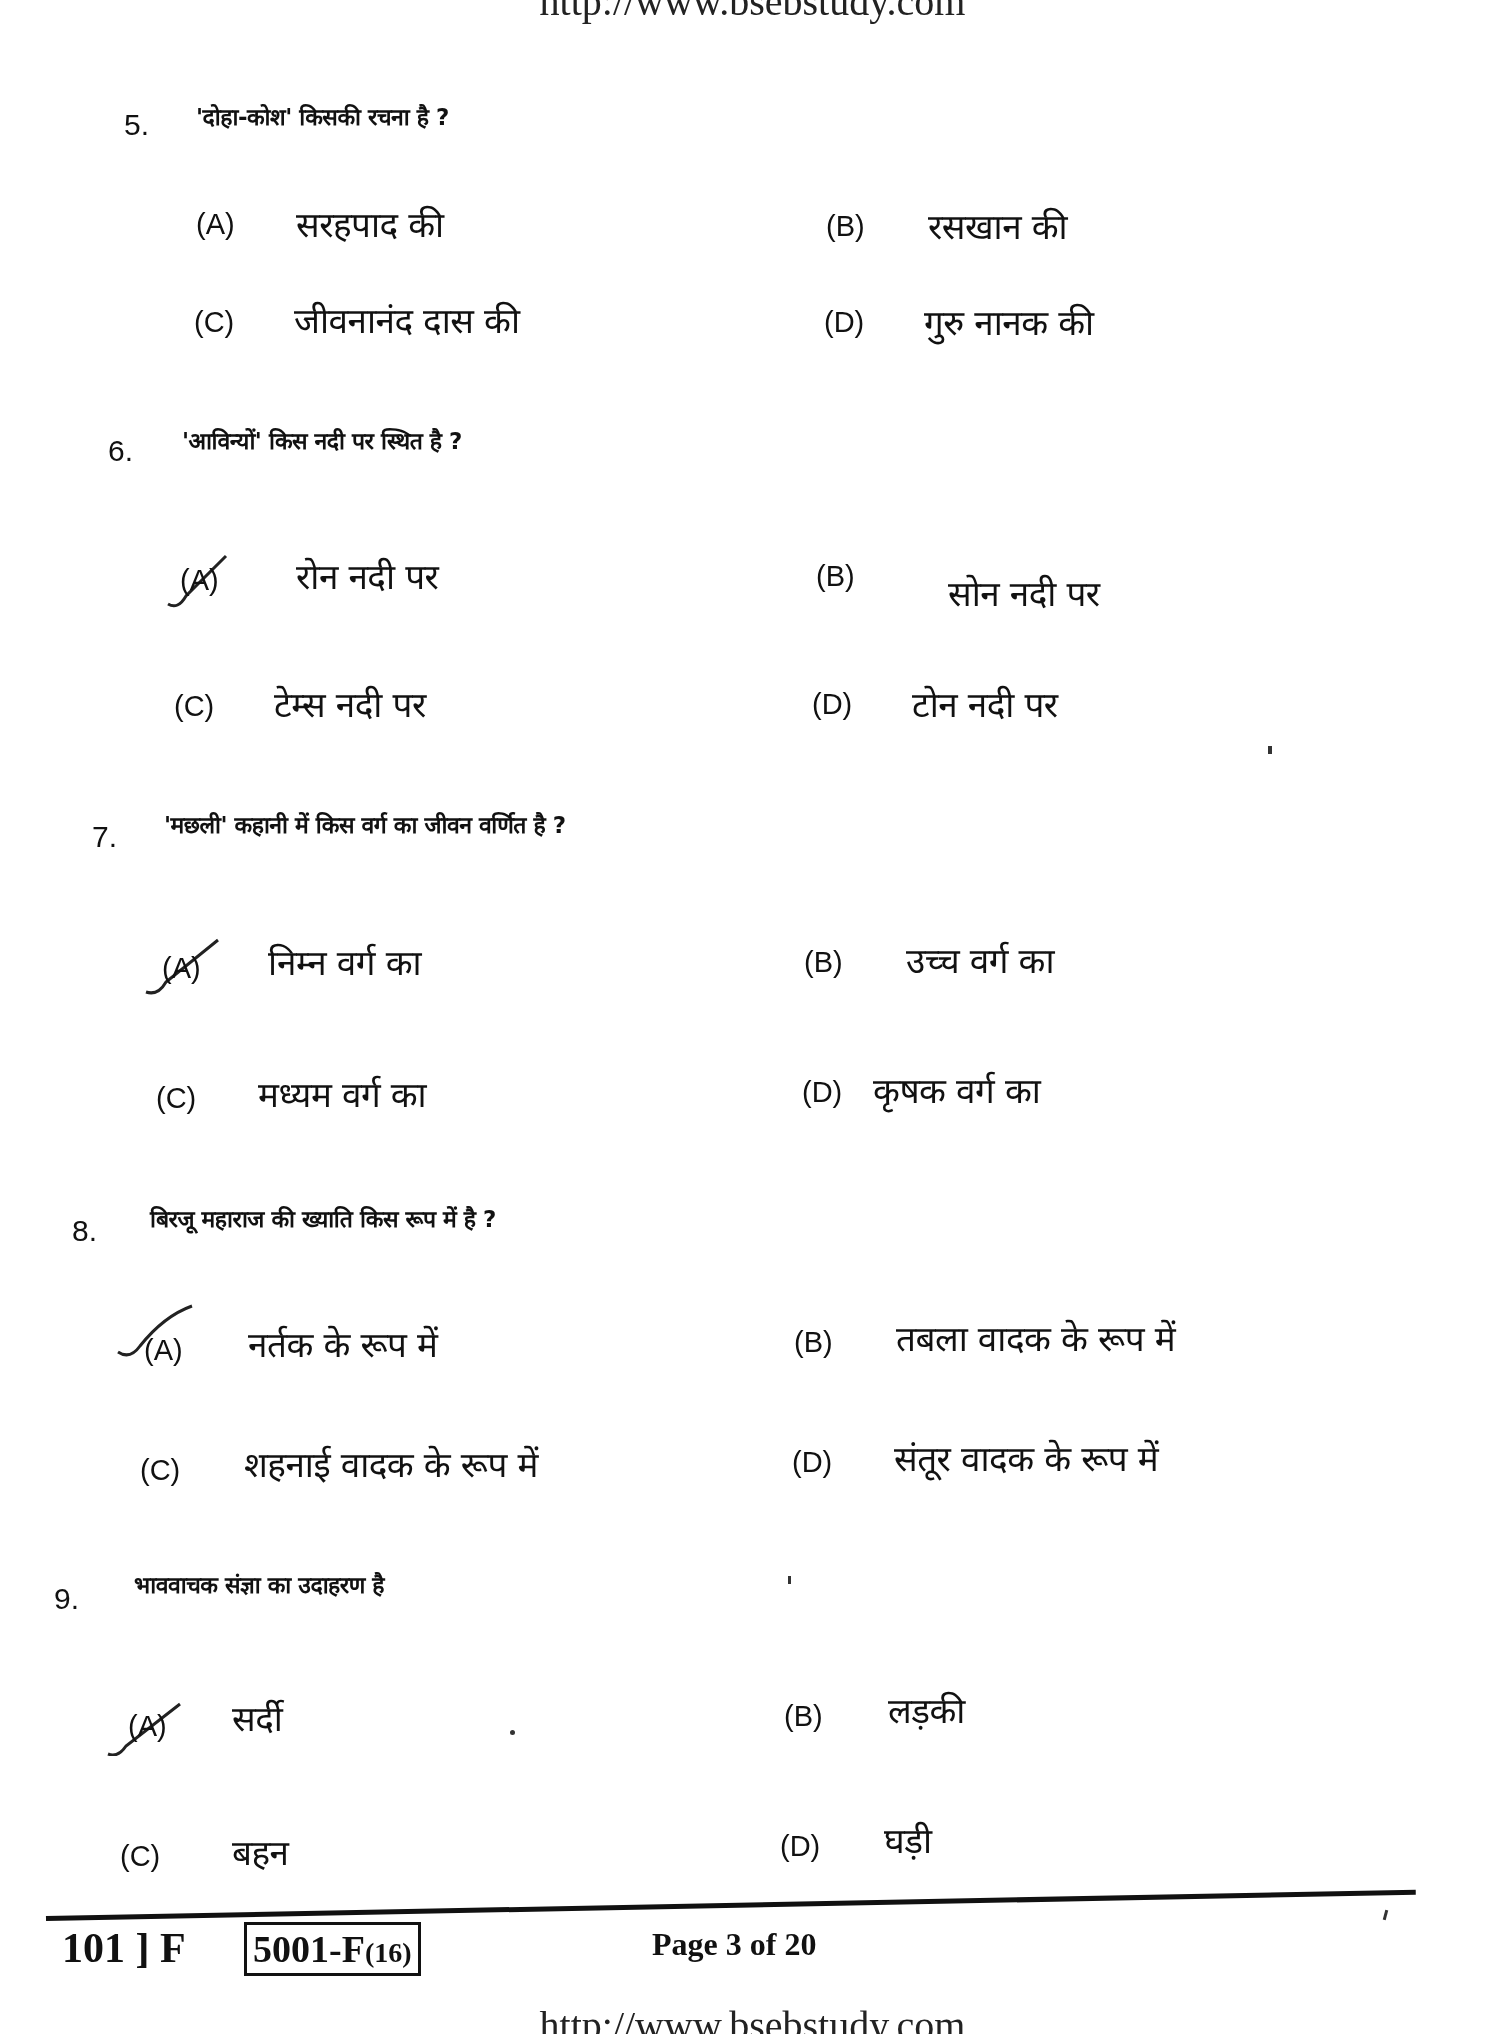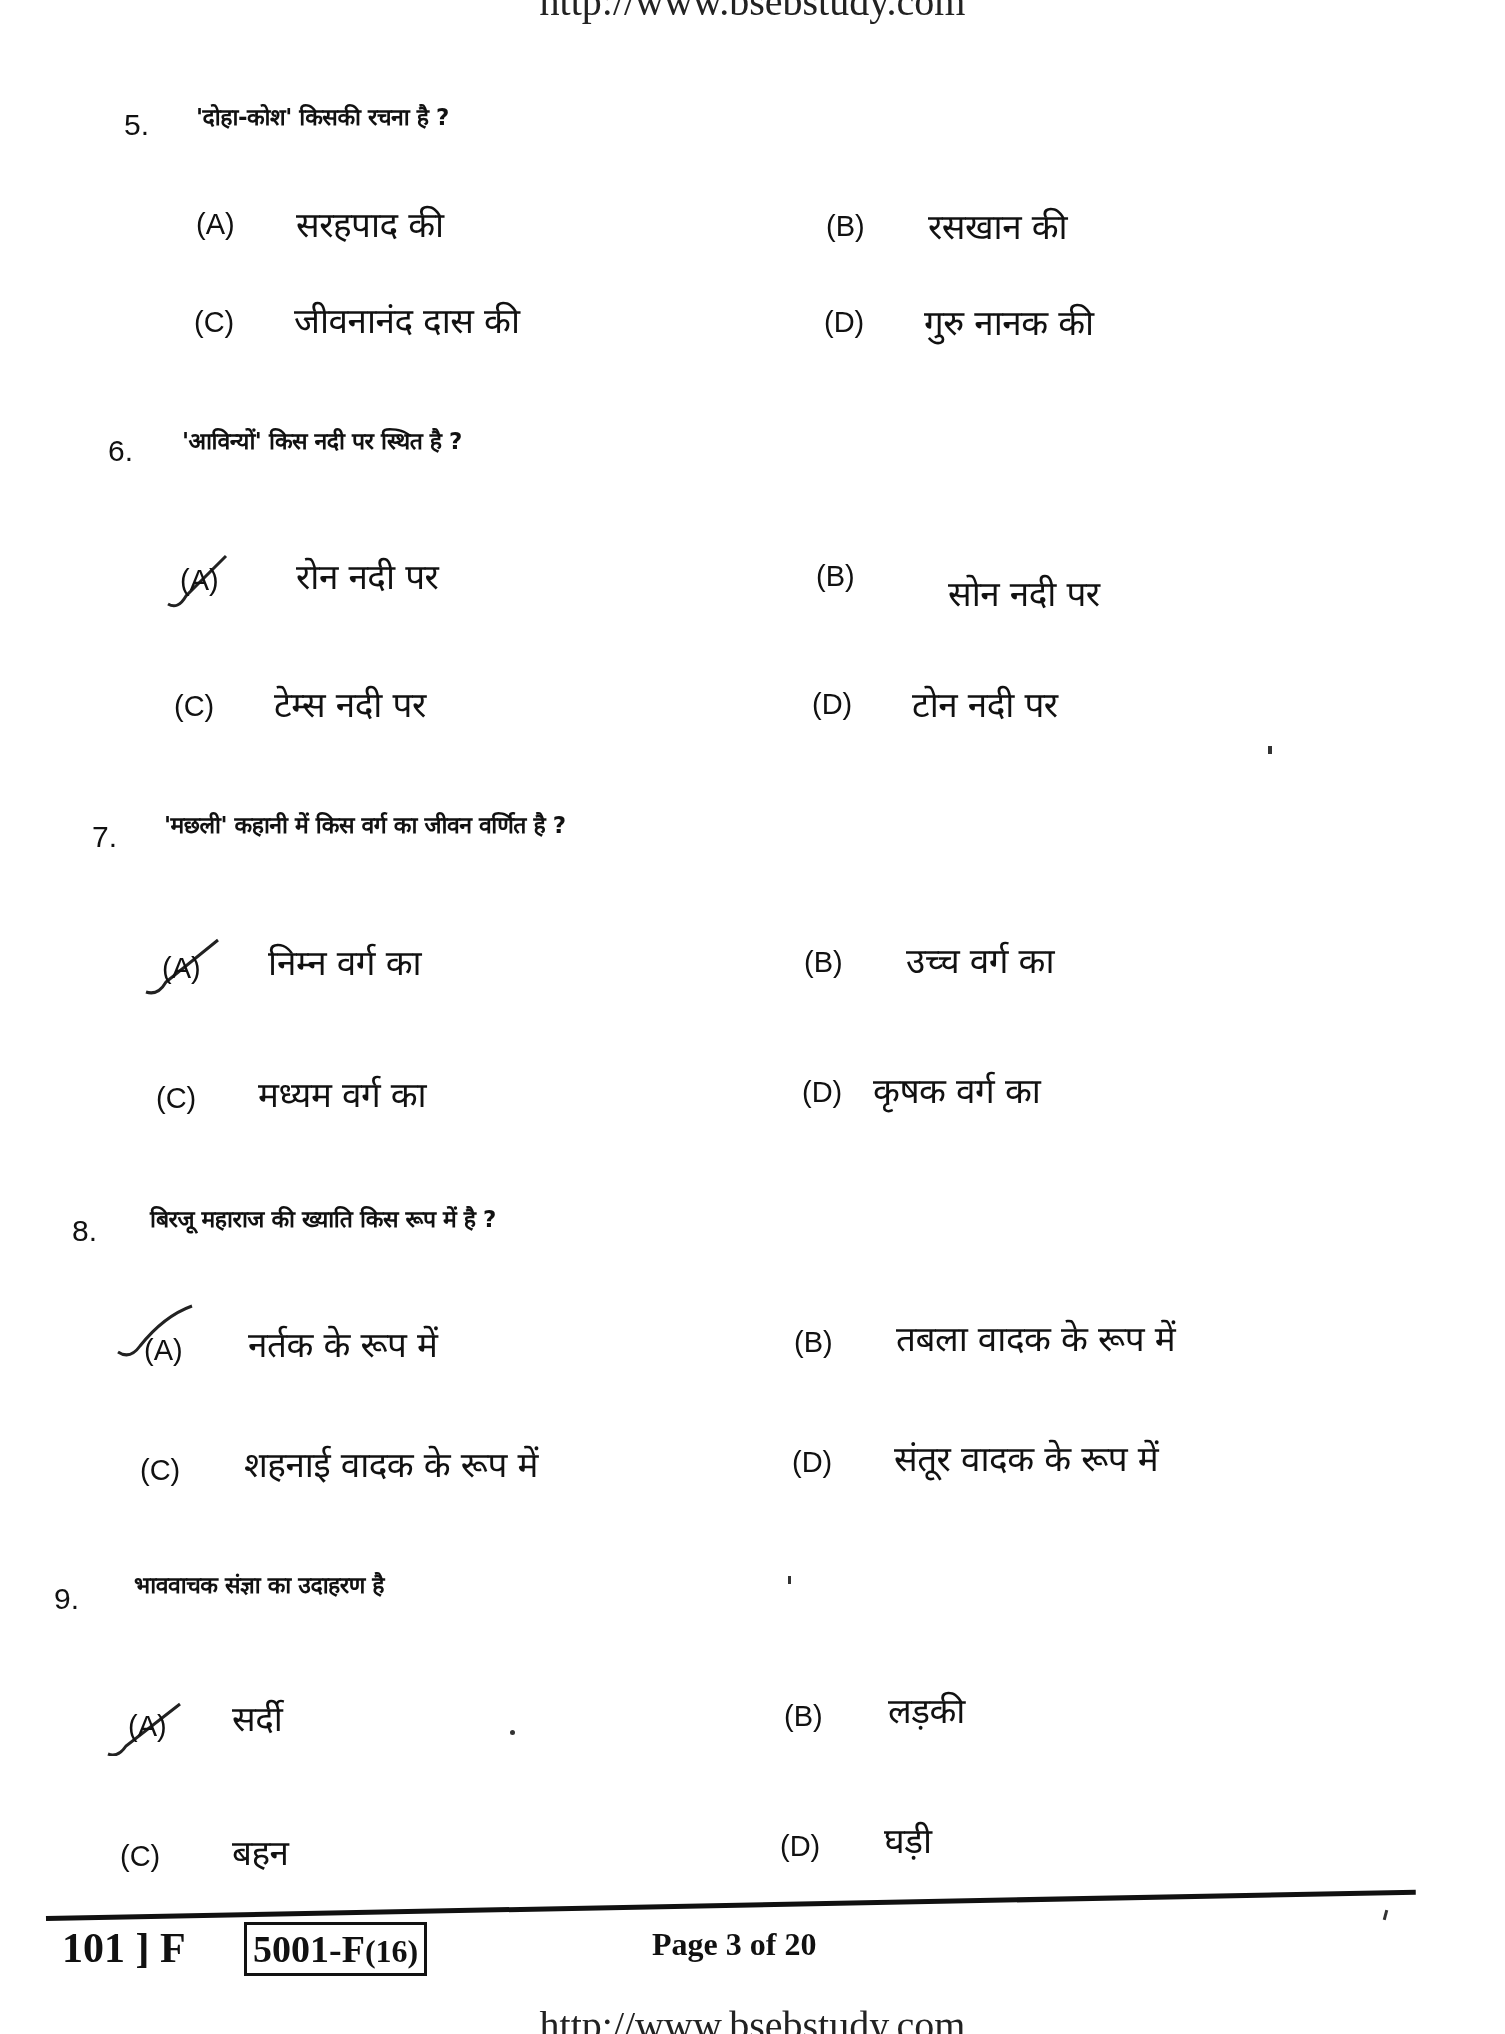--- a/index.html
+++ b/index.html
@@ -8,21 +8,21 @@
   .abs { position:absolute; white-space:nowrap; }
   .url { font-family:"Liberation Serif", serif; font-size:40px; color:#222; left:0; width:1505px; text-align:center; }
   .qnum { font-family:"Liberation Sans", sans-serif; font-size:30px; }
   .qtext { font-size:23px; font-weight:bold; letter-spacing:-0.5px; }
   .olabel { font-family:"Liberation Sans", sans-serif; font-size:29px; }
   .otext { font-size:35px; font-weight:normal; letter-spacing:-0.5px; }
   .tick { position:absolute; width:80px; height:60px; }
   .rule { position:absolute; left:46px; width:1370px; height:5px; background:#111; transform:rotate(-1.1deg); transform-origin:left center; top:1912px; }
   .footer-code { font-family:"Liberation Serif", serif; font-size:42px; font-weight:bold; }
   .footer-box { font-family:"Liberation Serif", serif; font-size:38px; font-weight:bold; border:3px solid #111; padding:2px 6px; }
-  .footer-box small { font-size:32px; }
+  .footer-box small { font-size:28px; }
   .footer-page { font-family:"Liberation Serif", serif; font-size:32px; font-weight:bold; }
 </style>
 </head>
 <body>
 
 <div class="abs url" style="top:-22px;">http://www.bsebstudy.com</div>
 
 <div>
   <div class="abs qnum" style="left:124px; top:108px;">5.</div>
   <div class="abs qtext" style="left:196px; top:100px;">'दोहा-कोश' किसकी रचना है ?</div>

